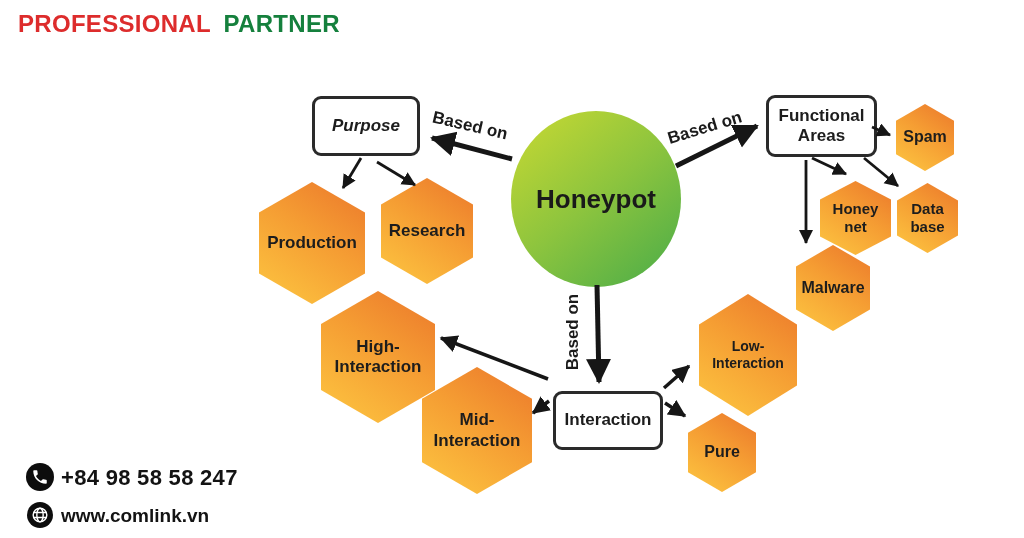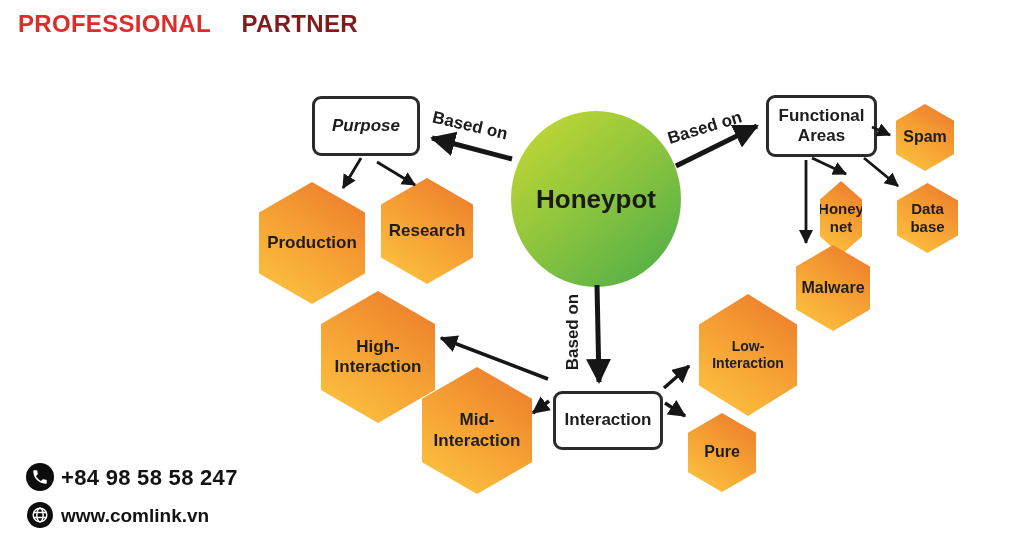--- a/index.html
+++ b/index.html
@@ -17,21 +17,21 @@
   
   .brand {
     position: absolute;
     left: 18px; top: 10px;
     font-size: 24px;
     font-weight: 800;
     letter-spacing: 0.3px;
     white-space: nowrap;
   }
   .brand-red  { color: #dd2c2c; }
-  .brand-dark { color: #7f1d1d; margin-left: 24px; }
+  .brand-dark { color: #15803d; margin-left: 6px; }
 
   
   .rbox {
     position: absolute;
     background: #ffffff;
     border: 3px solid #2a2a2a;
     border-radius: 9px;
     display: flex;
     align-items: center;
     justify-content: center;
@@ -73,21 +73,21 @@
     text-align: center;
     font-weight: 700;
     color: #1d1d1d;
     line-height: 1.18;
     z-index: 2;
     padding: 2px;
   }
   .hex-production { left: 259px; top: 182px; width: 106px; height: 122px; font-size: 17px; }
   .hex-research   { left: 381px; top: 178px; width: 92px;  height: 106px; font-size: 17px; }
   .hex-spam       { left: 896px; top: 104px; width: 58px;  height: 67px;  font-size: 16px; }
-  .hex-honeynet   { left: 820px; top: 181px; width: 42px;  height: 74px;  font-size: 15px; }
+  .hex-honeynet   { left: 820px; top: 181px; width: 71px;  height: 74px;  font-size: 15px; }
   .hex-database   { left: 897px; top: 183px; width: 61px;  height: 70px;  font-size: 15px; }
   .hex-malware    { left: 796px; top: 245px; width: 74px;  height: 86px;  font-size: 16px; }
   .hex-high       { left: 321px; top: 291px; width: 114px; height: 132px; font-size: 17px; }
   .hex-mid        { left: 422px; top: 367px; width: 110px; height: 127px; font-size: 17px; }
   .hex-low        { left: 699px; top: 294px; width: 98px; height: 122px; font-size: 14px; }
   .hex-pure       { left: 688px; top: 413px; width: 68px;  height: 79px;  font-size: 16px; }
 
   
   .edge-label {
     position: absolute;

